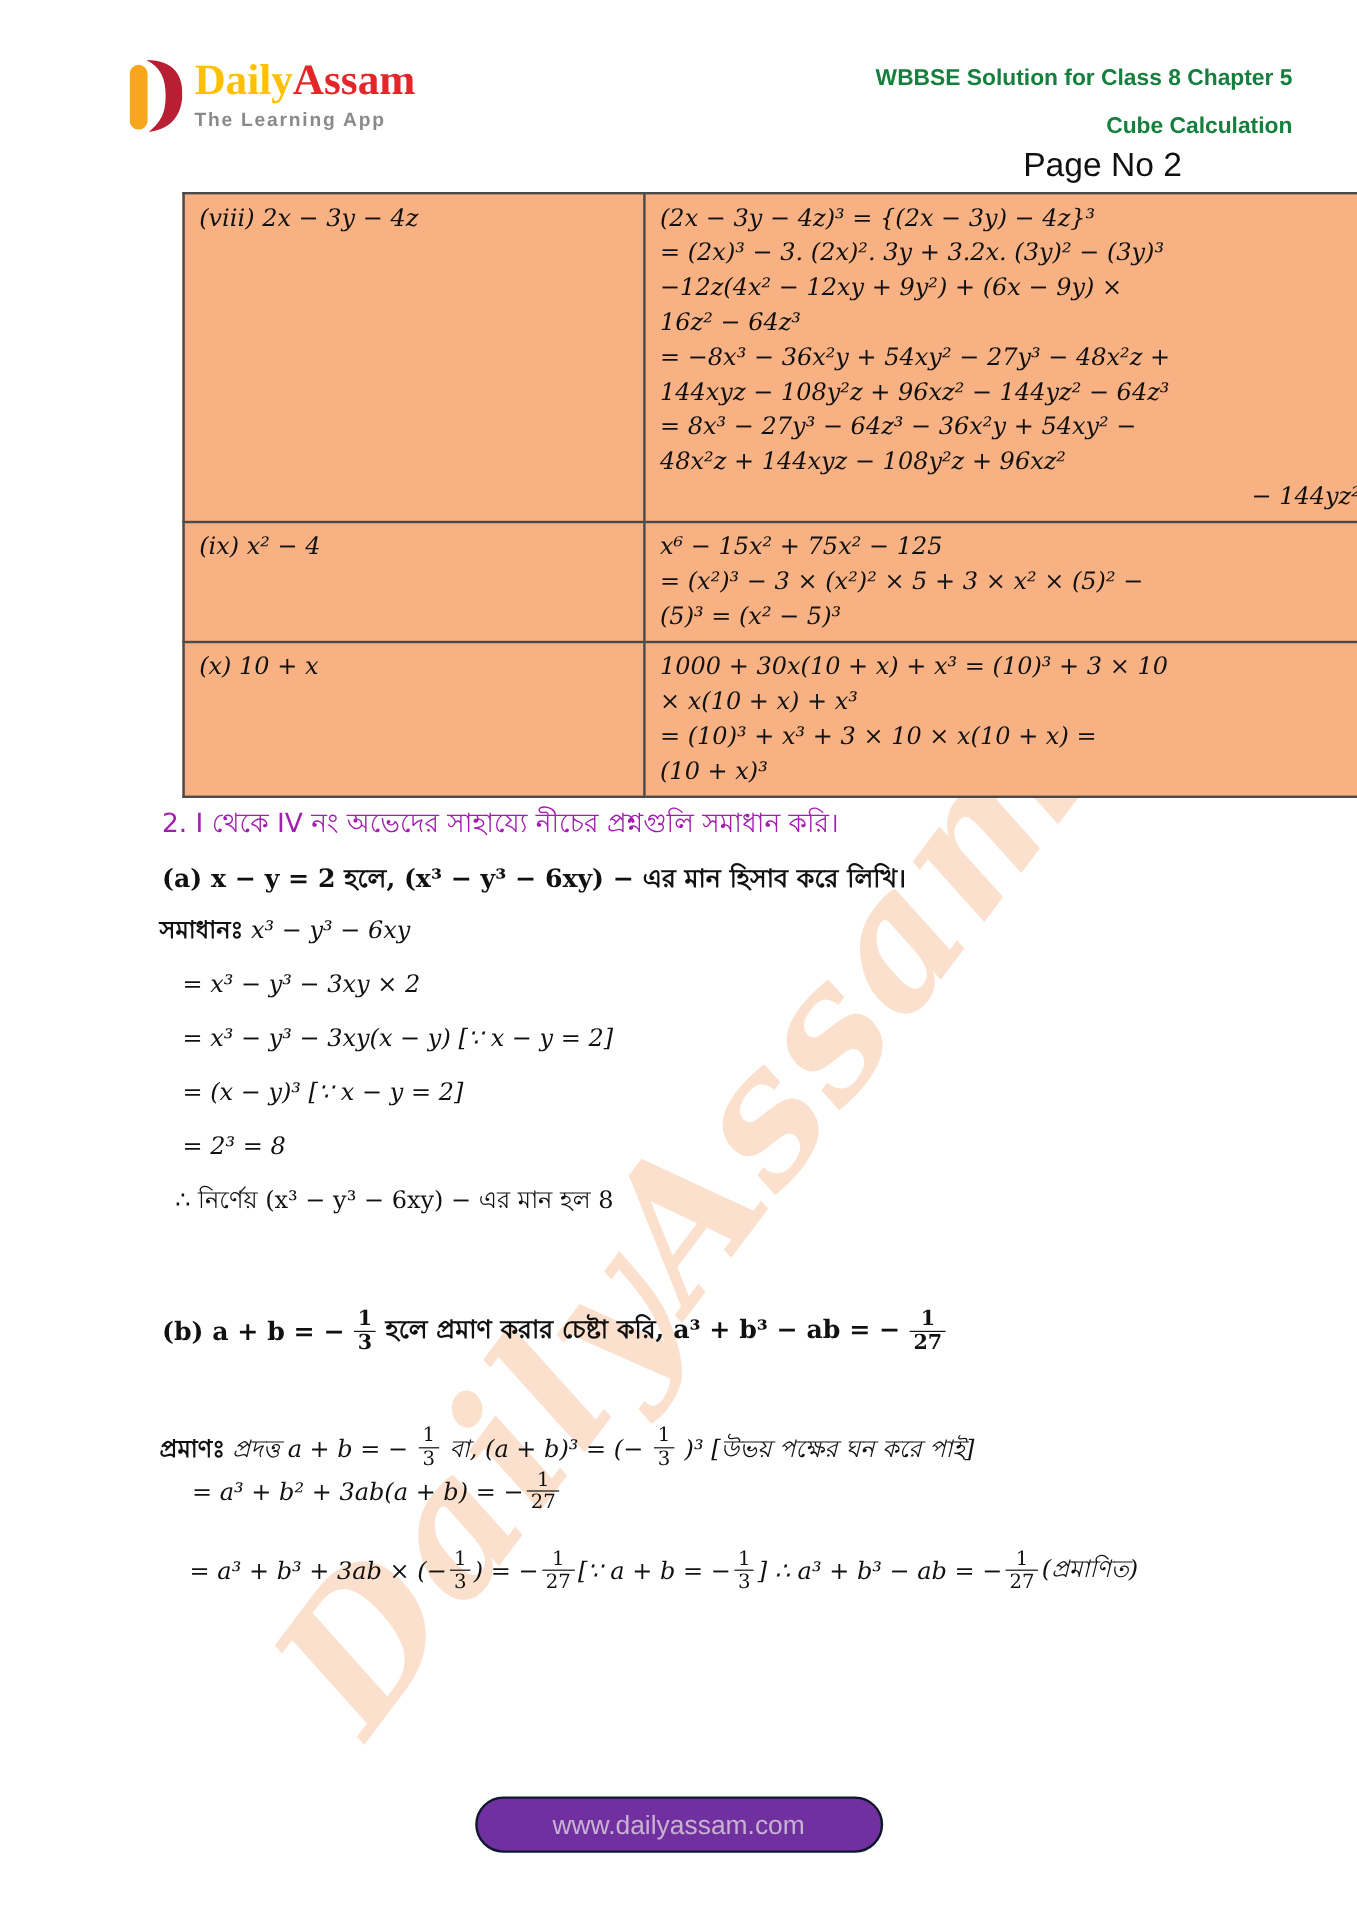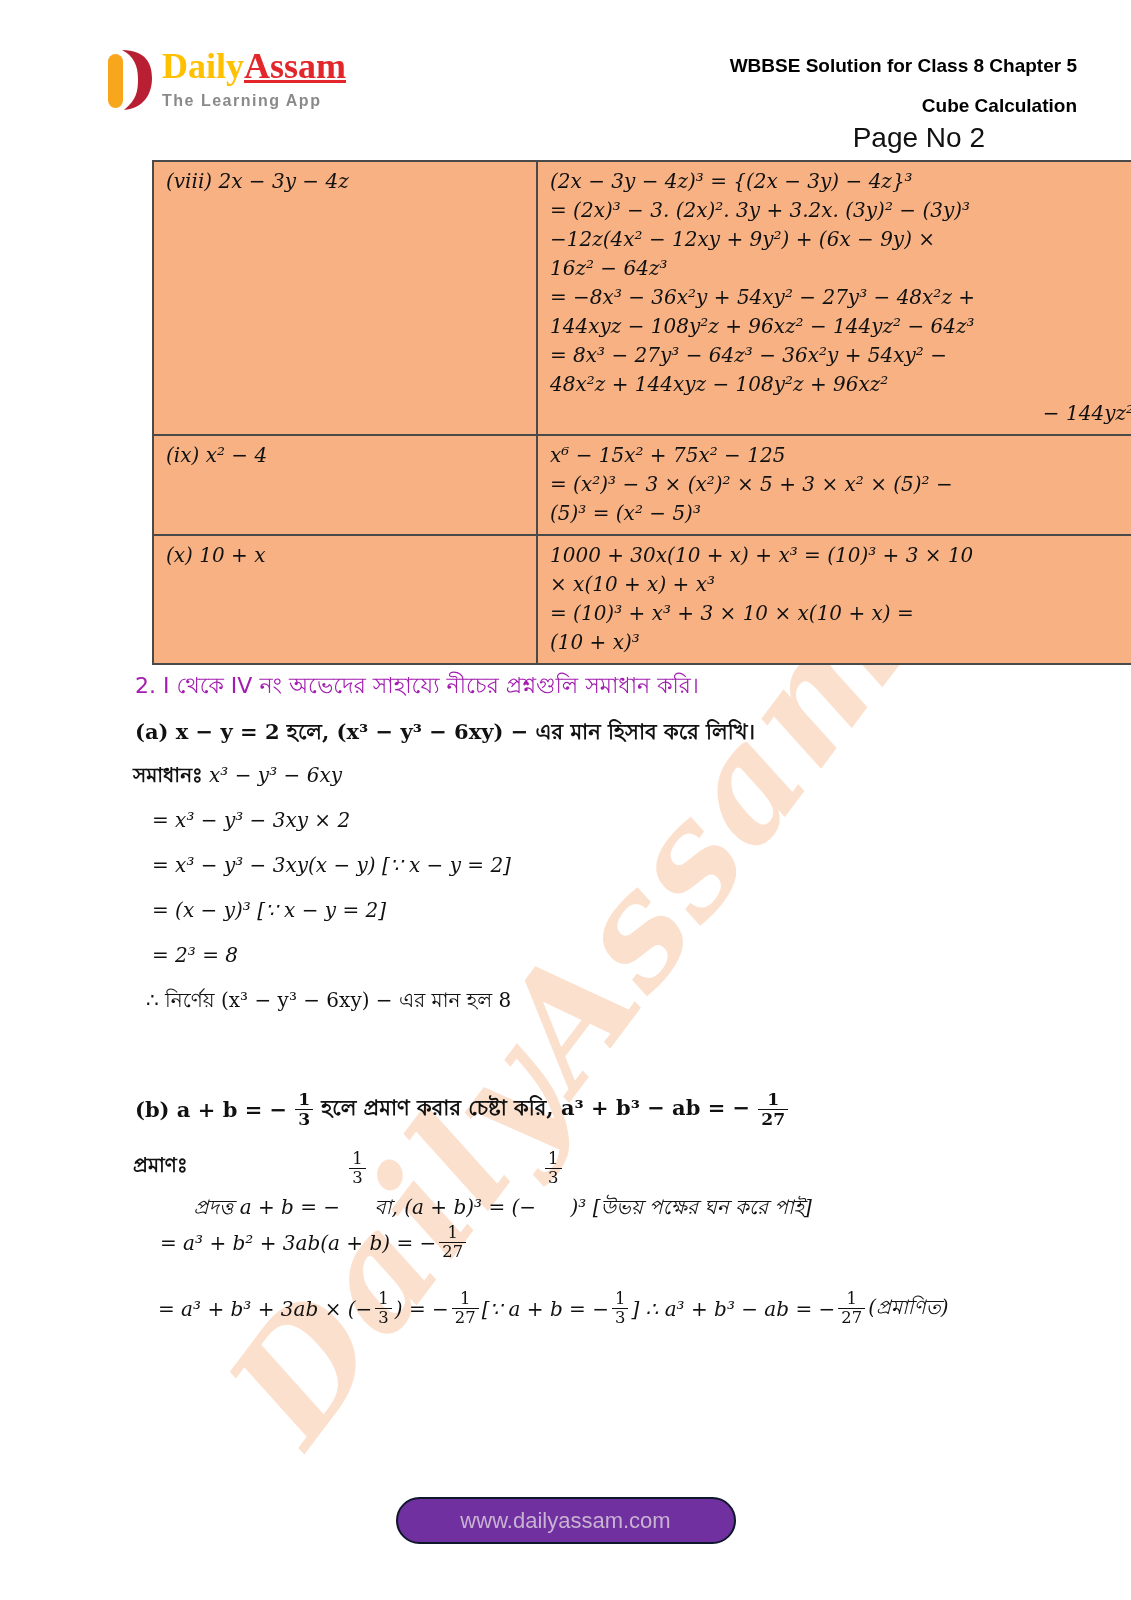--- a/index.html
+++ b/index.html
@@ -17,29 +17,29 @@
     letter-spacing:4px; color:rgba(245,177,131,0.40);
     transform:rotate(-53deg); transform-origin:center;
     white-space:nowrap; pointer-events:none; user-select:none;
   }
 
   
   .logo { position:absolute; left:108px; top:48px; display:flex; gap:10px; align-items:flex-start; }
   .logo-icon { width:44px; height:64px; flex:0 0 auto; }
   .brand { font-family:"Liberation Serif", serif; font-weight:bold; font-size:36px; line-height:1.05; }
   .brand .daily { color:#FFC000; }
-  .brand .assam { color:#E3262A;text-decoration:underline; }
+  .brand .assam { color:#E3262A; }
   .tagline {
     font-family:"Liberation Sans", sans-serif; font-weight:bold;
     color:#8a8a8a; font-size:16px; letter-spacing:1.5px; margin-top:6px;
   }
   .header-right {
     position:absolute; right:54px; top:55px; text-align:right;
     font-family:"Liberation Sans", sans-serif; font-weight:bold;
-    font-size:19px; color:#000000;
+    font-size:19px; color:#15803d;
   }
   .header-right .doc-subtitle { margin-top:18px; }
   .page-no {
     position:absolute; right:146px; top:122px;
     font-family:"Liberation Sans", sans-serif; font-size:28px; color:#111;
   }
 
   
   table.math-table {
     position:absolute; left:152px; top:160px; width:996px;
@@ -72,21 +72,21 @@
   .step.s2 { top:898px; } .step.s3 { top:943px; }
   .conclusion { position:absolute; left:146px; top:985px; font-size:20px; }
 
   .bhead {
     position:absolute; left:135px; top:1058px;
     font-weight:bold; font-size:21px;
     display:flex; align-items:center; gap:5px; white-space:nowrap;margin-top:32px;
   }
   .proof {
     position:absolute; left:133px; top:1150px; font-size:20px;
-    display:flex; align-items:flex-start; gap:6px; white-space:nowrap;
+    display:flex; align-items:flex-end; gap:6px; white-space:nowrap;
   }
   .proof .lbl { font-family:"DejaVu Sans", sans-serif; font-weight:bold; }
   .proof .m { font-style:italic;margin-top:42px; }
   .pstep { position:absolute; font-size:20px; font-style:italic;
     display:flex; align-items:center; gap:0; white-space:nowrap; }
   .pstep.p1 { left:160px; top:1224px; }
   .pstep.p2 { left:158px; top:1290px; }
 
   
   .frac {

